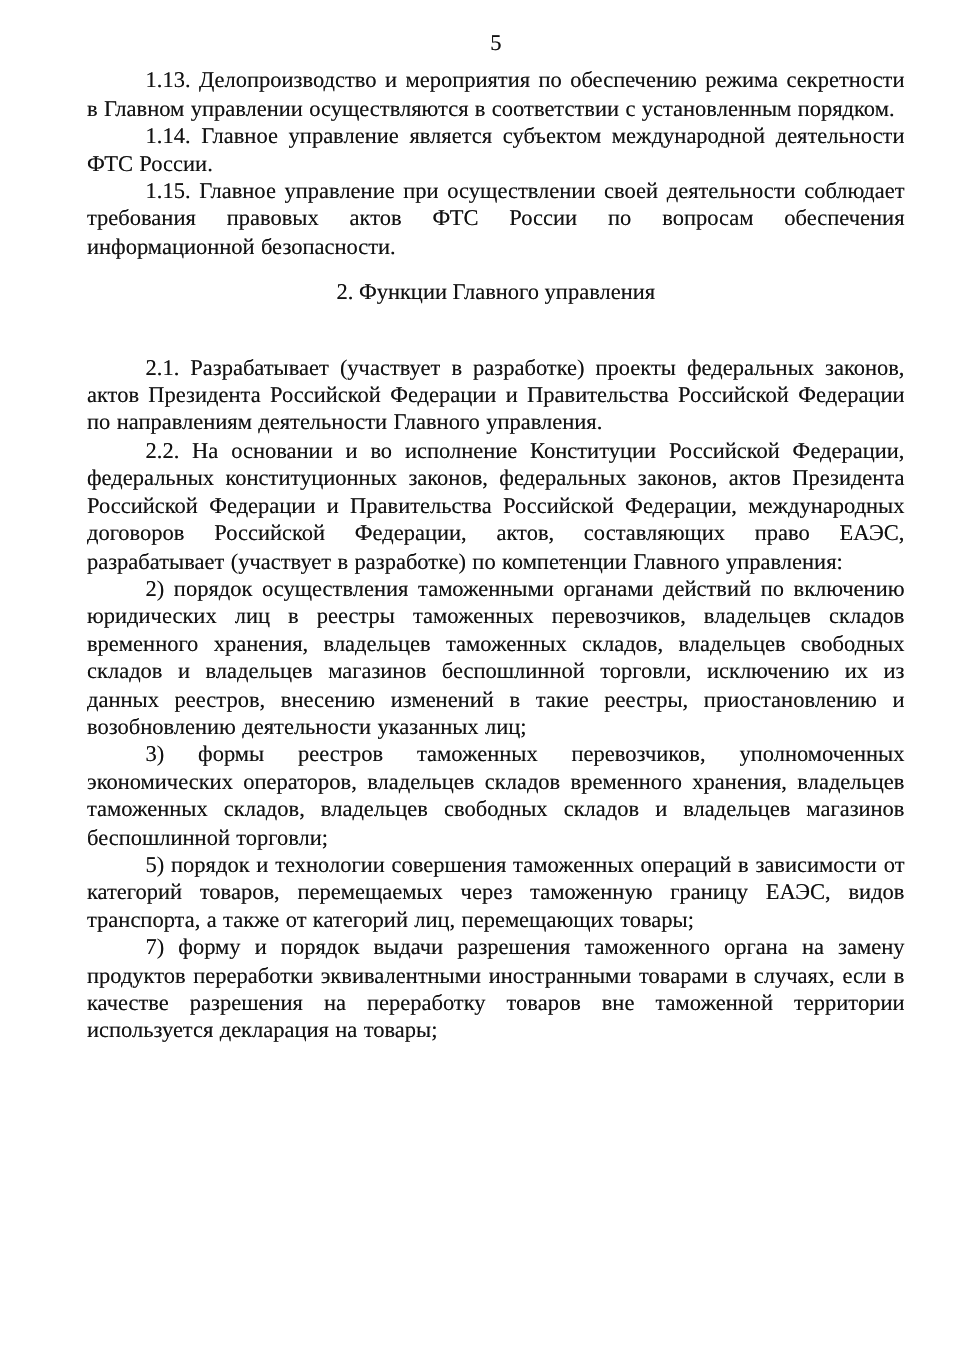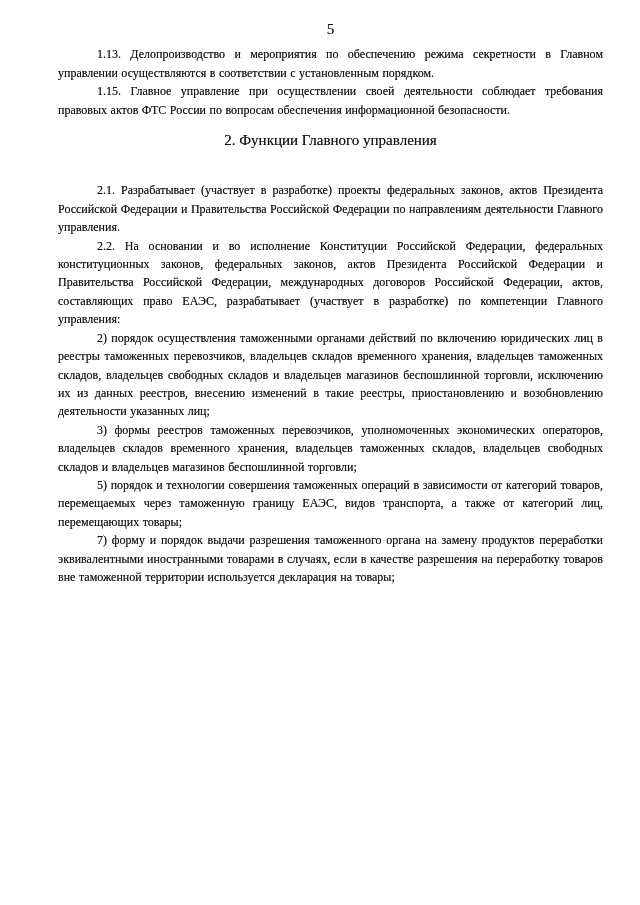--- a/index.html
+++ b/index.html
@@ -21,21 +21,21 @@
     text-shadow: 0 0 0.4px rgba(0,0,0,0.55);
   }
   .page-number {
     text-align: center;
     font-size: 15px;
     line-height: 18.4px;
     margin: 0 0 7px 0;
   }
   .para {
     margin: 0;
-    font-size: 12px;
+    font-size: 15px;
     line-height: 18.4px;
     text-align: justify;
     text-indent: 39px;
     word-spacing: 0.5px;
   }
   .heading {
     margin: 12px 0 32px 0;
     font-size: 15px;
     line-height: 18.4px;
     font-weight: normal;
@@ -44,20 +44,21 @@
   }
 </style>
 </head>
 <body>
 
 <div class="page">
   <div class="page-number">5</div>
 
   <div>
     <p class="para">1.13. Делопроизводство и мероприятия по обеспечению режима секретности в Главном управлении осуществляются в соответствии с установленным порядком.</p>
+    <p class="para">1.14. Главное управление является субъектом международной деятельности ФТС России.</p>
     <p class="para">1.15. Главное управление при осуществлении своей деятельности соблюдает требования правовых актов ФТС России по вопросам обеспечения информационной безопасности.</p>
 
     <h2 class="heading">2. Функции Главного управления</h2>
 
     <p class="para">2.1. Разрабатывает (участвует в разработке) проекты федеральных законов, актов Президента Российской Федерации и Правительства Российской Федерации по направлениям деятельности Главного управления.</p>
     <p class="para">2.2. На основании и во исполнение Конституции Российской Федерации, федеральных конституционных законов, федеральных законов, актов Президента Российской Федерации и Правительства Российской Федерации, международных договоров Российской Федерации, актов, составляющих право ЕАЭС, разрабатывает (участвует в разработке) по компетенции Главного управления:</p>
     <p class="para">2) порядок осуществления таможенными органами действий по включению юридических лиц в реестры таможенных перевозчиков, владельцев складов временного хранения, владельцев таможенных складов, владельцев свободных складов и владельцев магазинов беспошлинной торговли, исключению их из данных реестров, внесению изменений в такие реестры, приостановлению и возобновлению деятельности указанных лиц;</p>
     <p class="para">3) формы реестров таможенных перевозчиков, уполномоченных экономических операторов, владельцев складов временного хранения, владельцев таможенных складов, владельцев свободных складов и владельцев магазинов беспошлинной торговли;</p>
     <p class="para">5) порядок и технологии совершения таможенных операций в зависимости от категорий товаров, перемещаемых через таможенную границу ЕАЭС, видов транспорта, а также от категорий лиц, перемещающих товары;</p>
     <p class="para">7) форму и порядок выдачи разрешения таможенного органа на замену продуктов переработки эквивалентными иностранными товарами в случаях, если в качестве разрешения на переработку товаров вне таможенной территории используется декларация на товары;</p>

